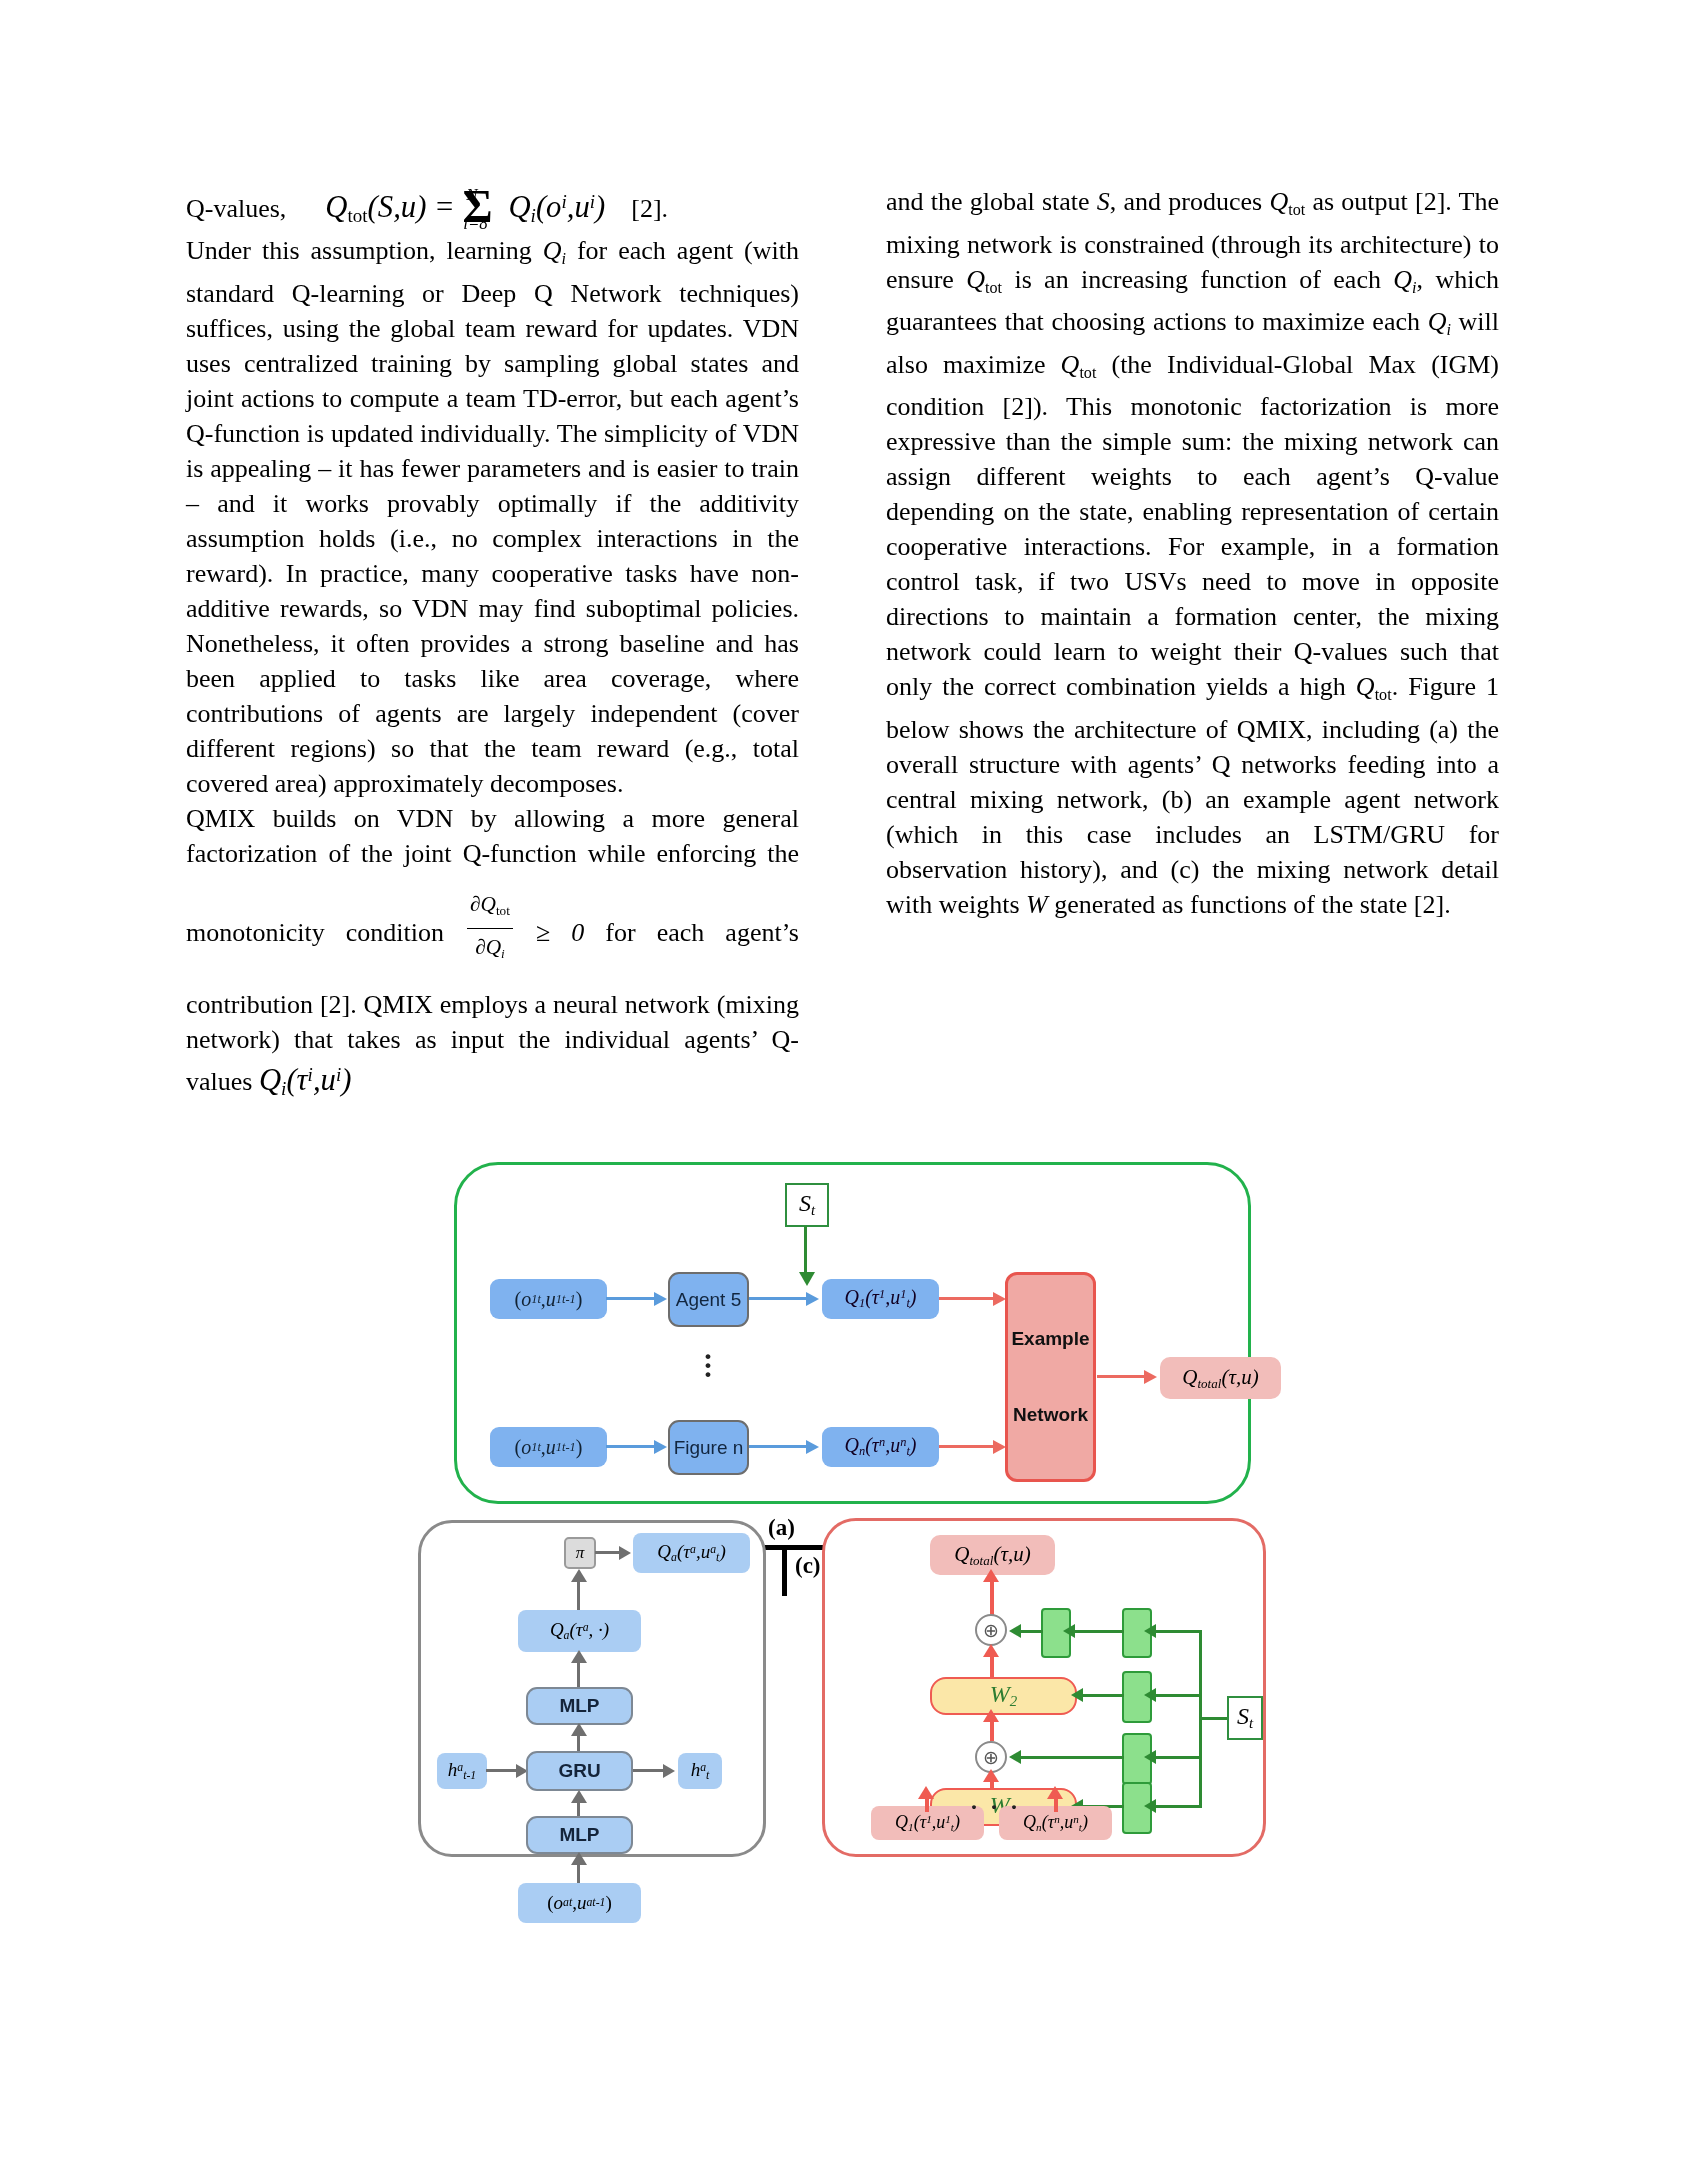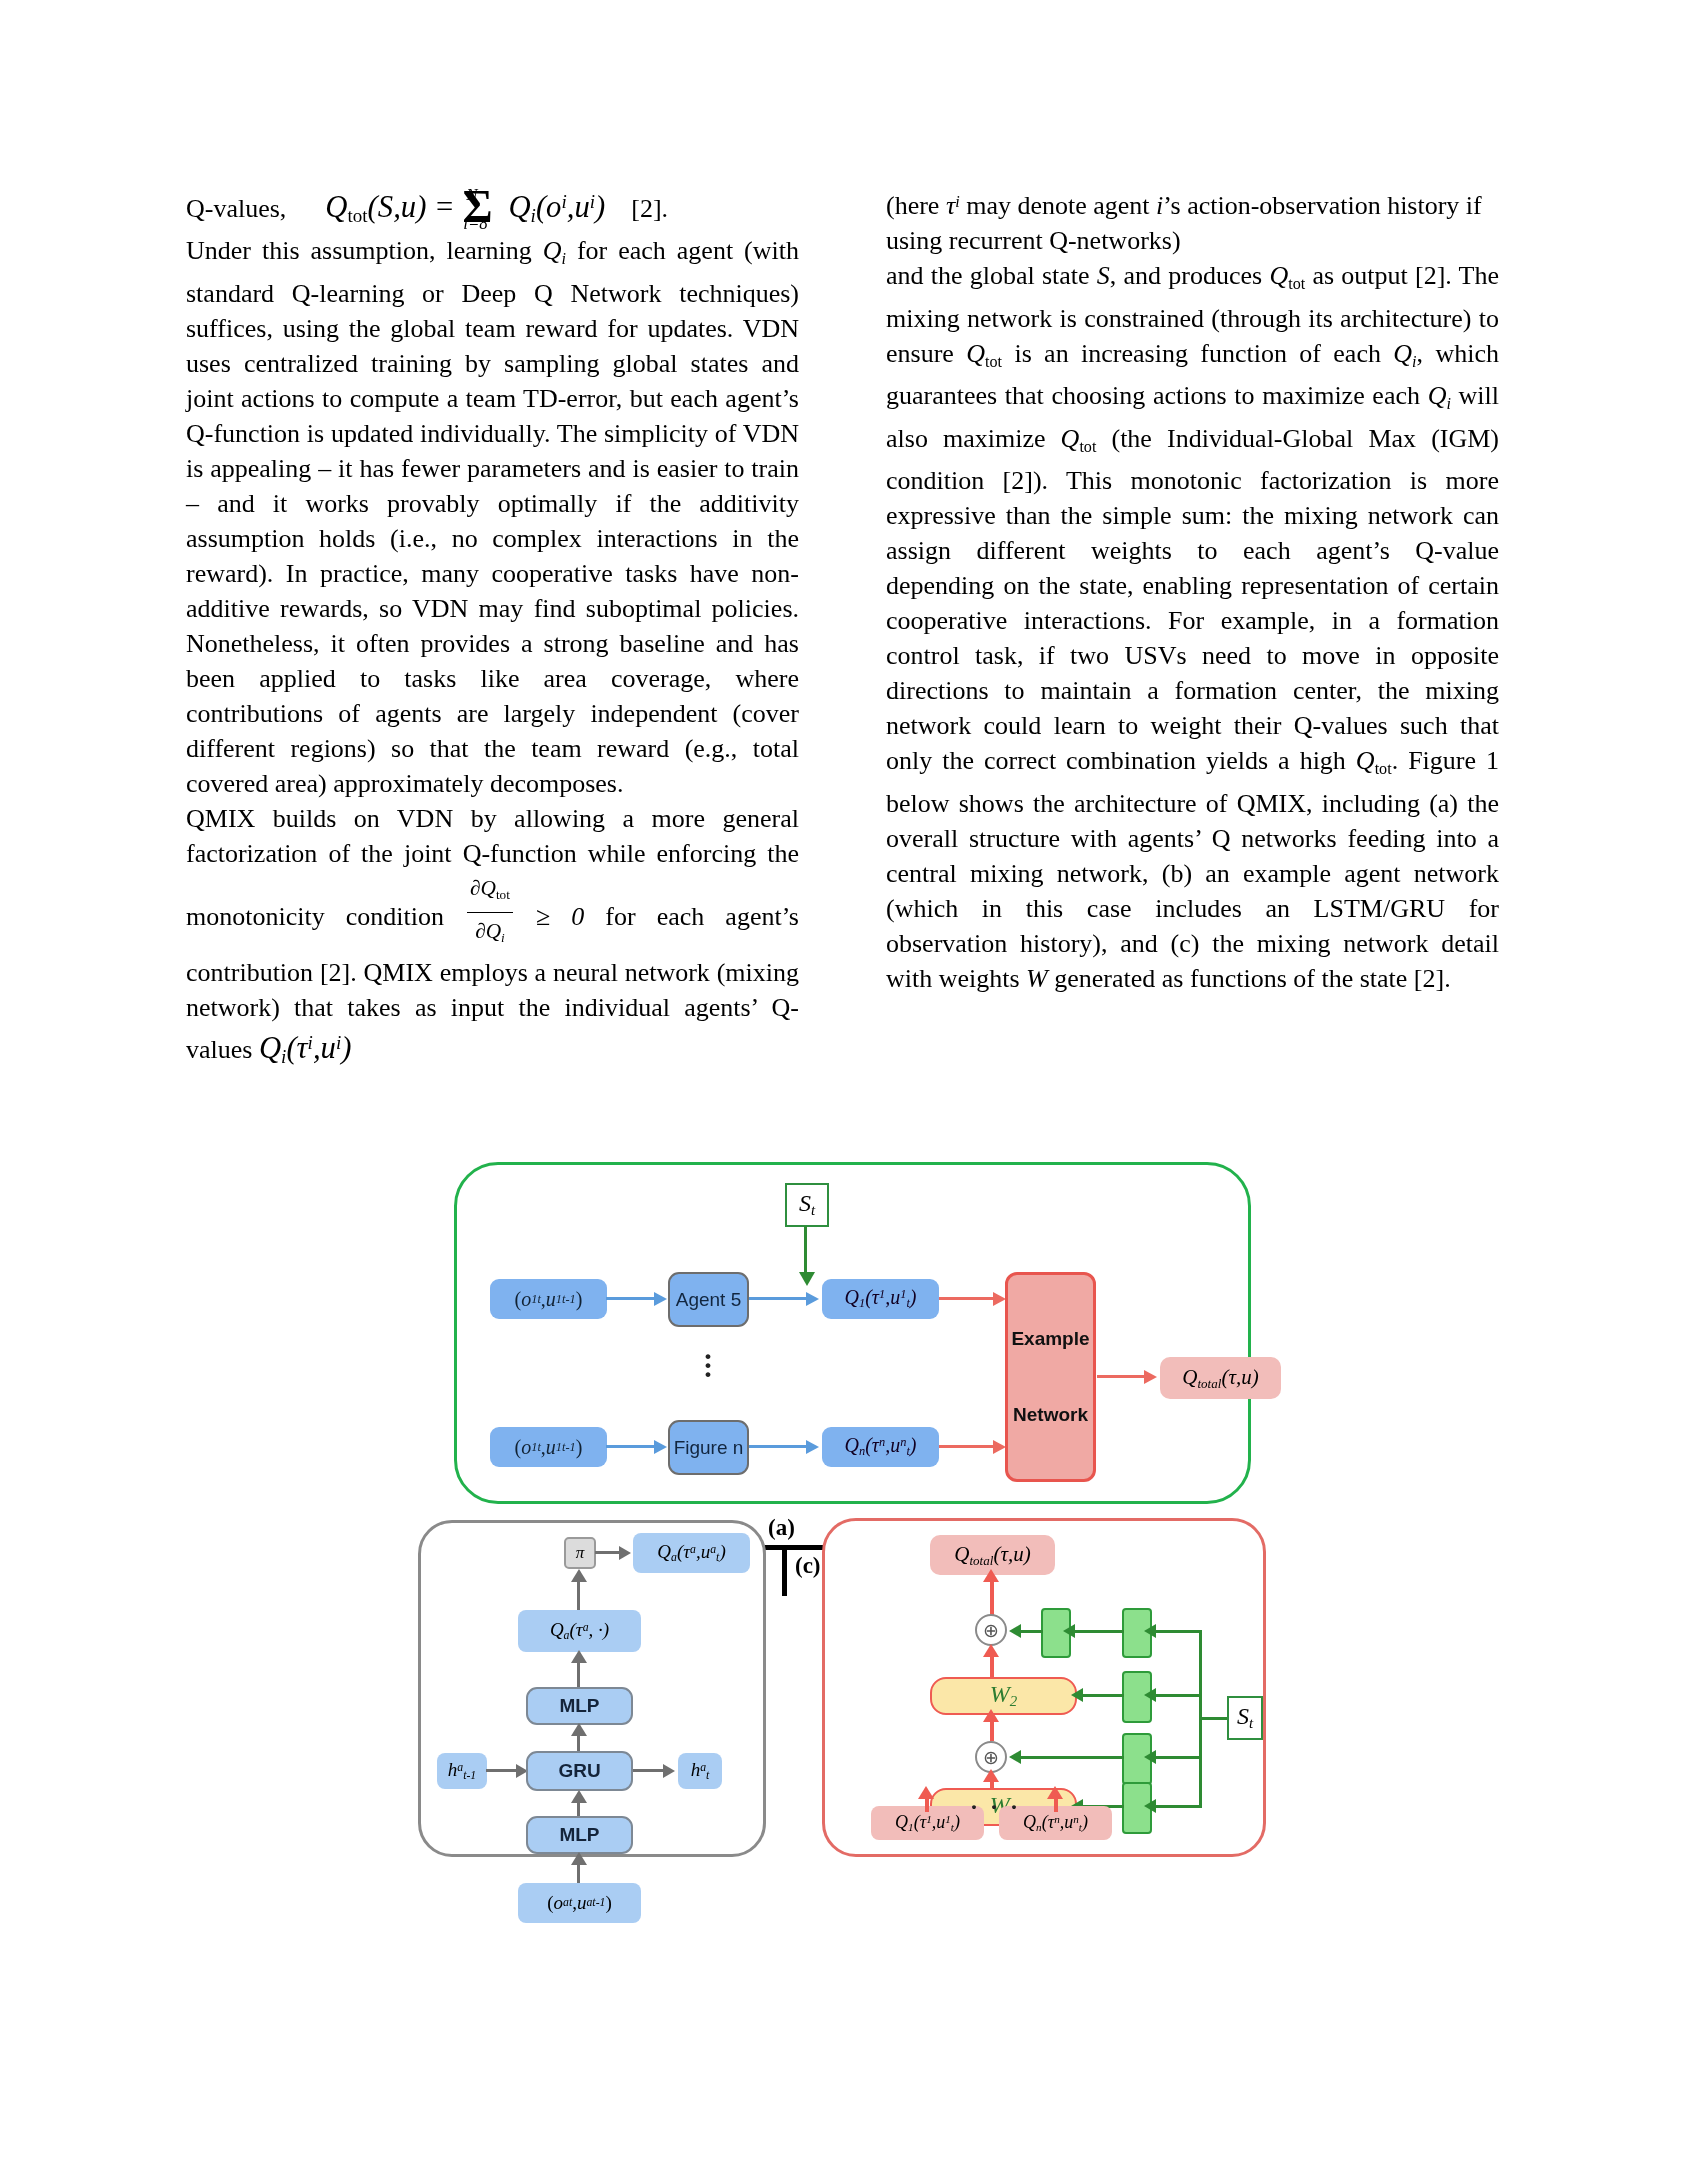--- a/index.html
+++ b/index.html
@@ -38,21 +38,21 @@
   sub.si { font-size:0.62em; vertical-align:-0.28em; font-style:italic; }
   sup.s { font-size:0.62em; vertical-align:0.46em; font-style:italic; }
   .eqinline { font-style:italic; white-space:nowrap; }
   .big { font-size:1.18em; }
 
   .sumwrap{ display:inline-block; position:relative; vertical-align:-0.18em; width:1.25em; }
   .sumwrap .sg{ font-size:1.5em; font-style:normal; font-weight:bold; line-height:0.8; }
   .sumwrap .up{ position:absolute; left:0.22em; top:-0.72em; font-size:0.55em; font-style:italic; }
   .sumwrap .lo{ position:absolute; left:0.05em; bottom:-0.62em; font-size:0.55em; font-style:italic; white-space:nowrap;}
 
-  .frac{ display:inline-block; vertical-align:-0.62em; text-align:center; font-size:0.82em; margin:0 2px; }
+  .frac{ display:inline-block; vertical-align:-0.62em; text-align:center; font-size:0.82em; margin:16px 2px; }
   .frac .num{ display:block; border-bottom:1.6px solid #000; padding:0 3px 1px; }
   .frac .den{ display:block; padding:1px 3px 0; }
 
   
   .figure { position:absolute; left:0; top:1148px; width:1683px; }
   .figbox { position:relative; left:421px; width:851px; height:711px; }
 
   .panelA {
     position:absolute; left:33px; top:14px; width:797px; height:342px;
     border:3.4px solid #22b24c; border-radius:44px; background:#fff;
@@ -152,24 +152,20 @@
         QMIX builds on VDN by allowing a more general factorization of the joint Q-function while
         enforcing the monotonicity condition
         <span class="eqinline"><span class="frac"><span class="num">∂Q<sub class="s">tot</sub></span><span class="den">∂Q<sub class="si">i</sub></span></span> ≥ 0</span>
         for each agent’s contribution [2]. QMIX employs a neural network (mixing network) that takes as
         input the individual agents’ Q-values
         <span class="eqinline big">Q<sub class="si">i</sub>(<i class="m">τ</i><sup class="s">i</sup>,<i class="m">u</i><sup class="s">i</sup>)</span>
       </p>
     </div>
 
     <div class="col">
-      <p class="nojust">
-        (here <i class="m">τ</i><sup class="s">i</sup> may denote agent <i class="m">i</i>’s action-observation
-        history if using recurrent Q-networks)
-      </p>
       <p>
         and the global state <i class="m">S</i>, and produces <span class="eqinline">Q<sub class="s">tot</sub></span> as output
         [2]. The mixing network is constrained (through its architecture) to ensure <span class="eqinline">Q<sub class="s">tot</sub></span> is an increasing
         function of each <span class="eqinline">Q<sub class="si">i</sub></span>, which guarantees that
         choosing actions to maximize each <span class="eqinline">Q<sub class="si">i</sub></span> will also
         maximize <span class="eqinline">Q<sub class="s">tot</sub></span> (the Individual-Global Max (IGM)
         condition [2]). This monotonic factorization is more expressive than the simple sum: the mixing
         network can assign different weights to each agent’s Q-value depending on the state, enabling
         representation of certain cooperative interactions. For example, in a formation control task, if two
         USVs need to move in opposite directions to maintain a formation center, the mixing network

